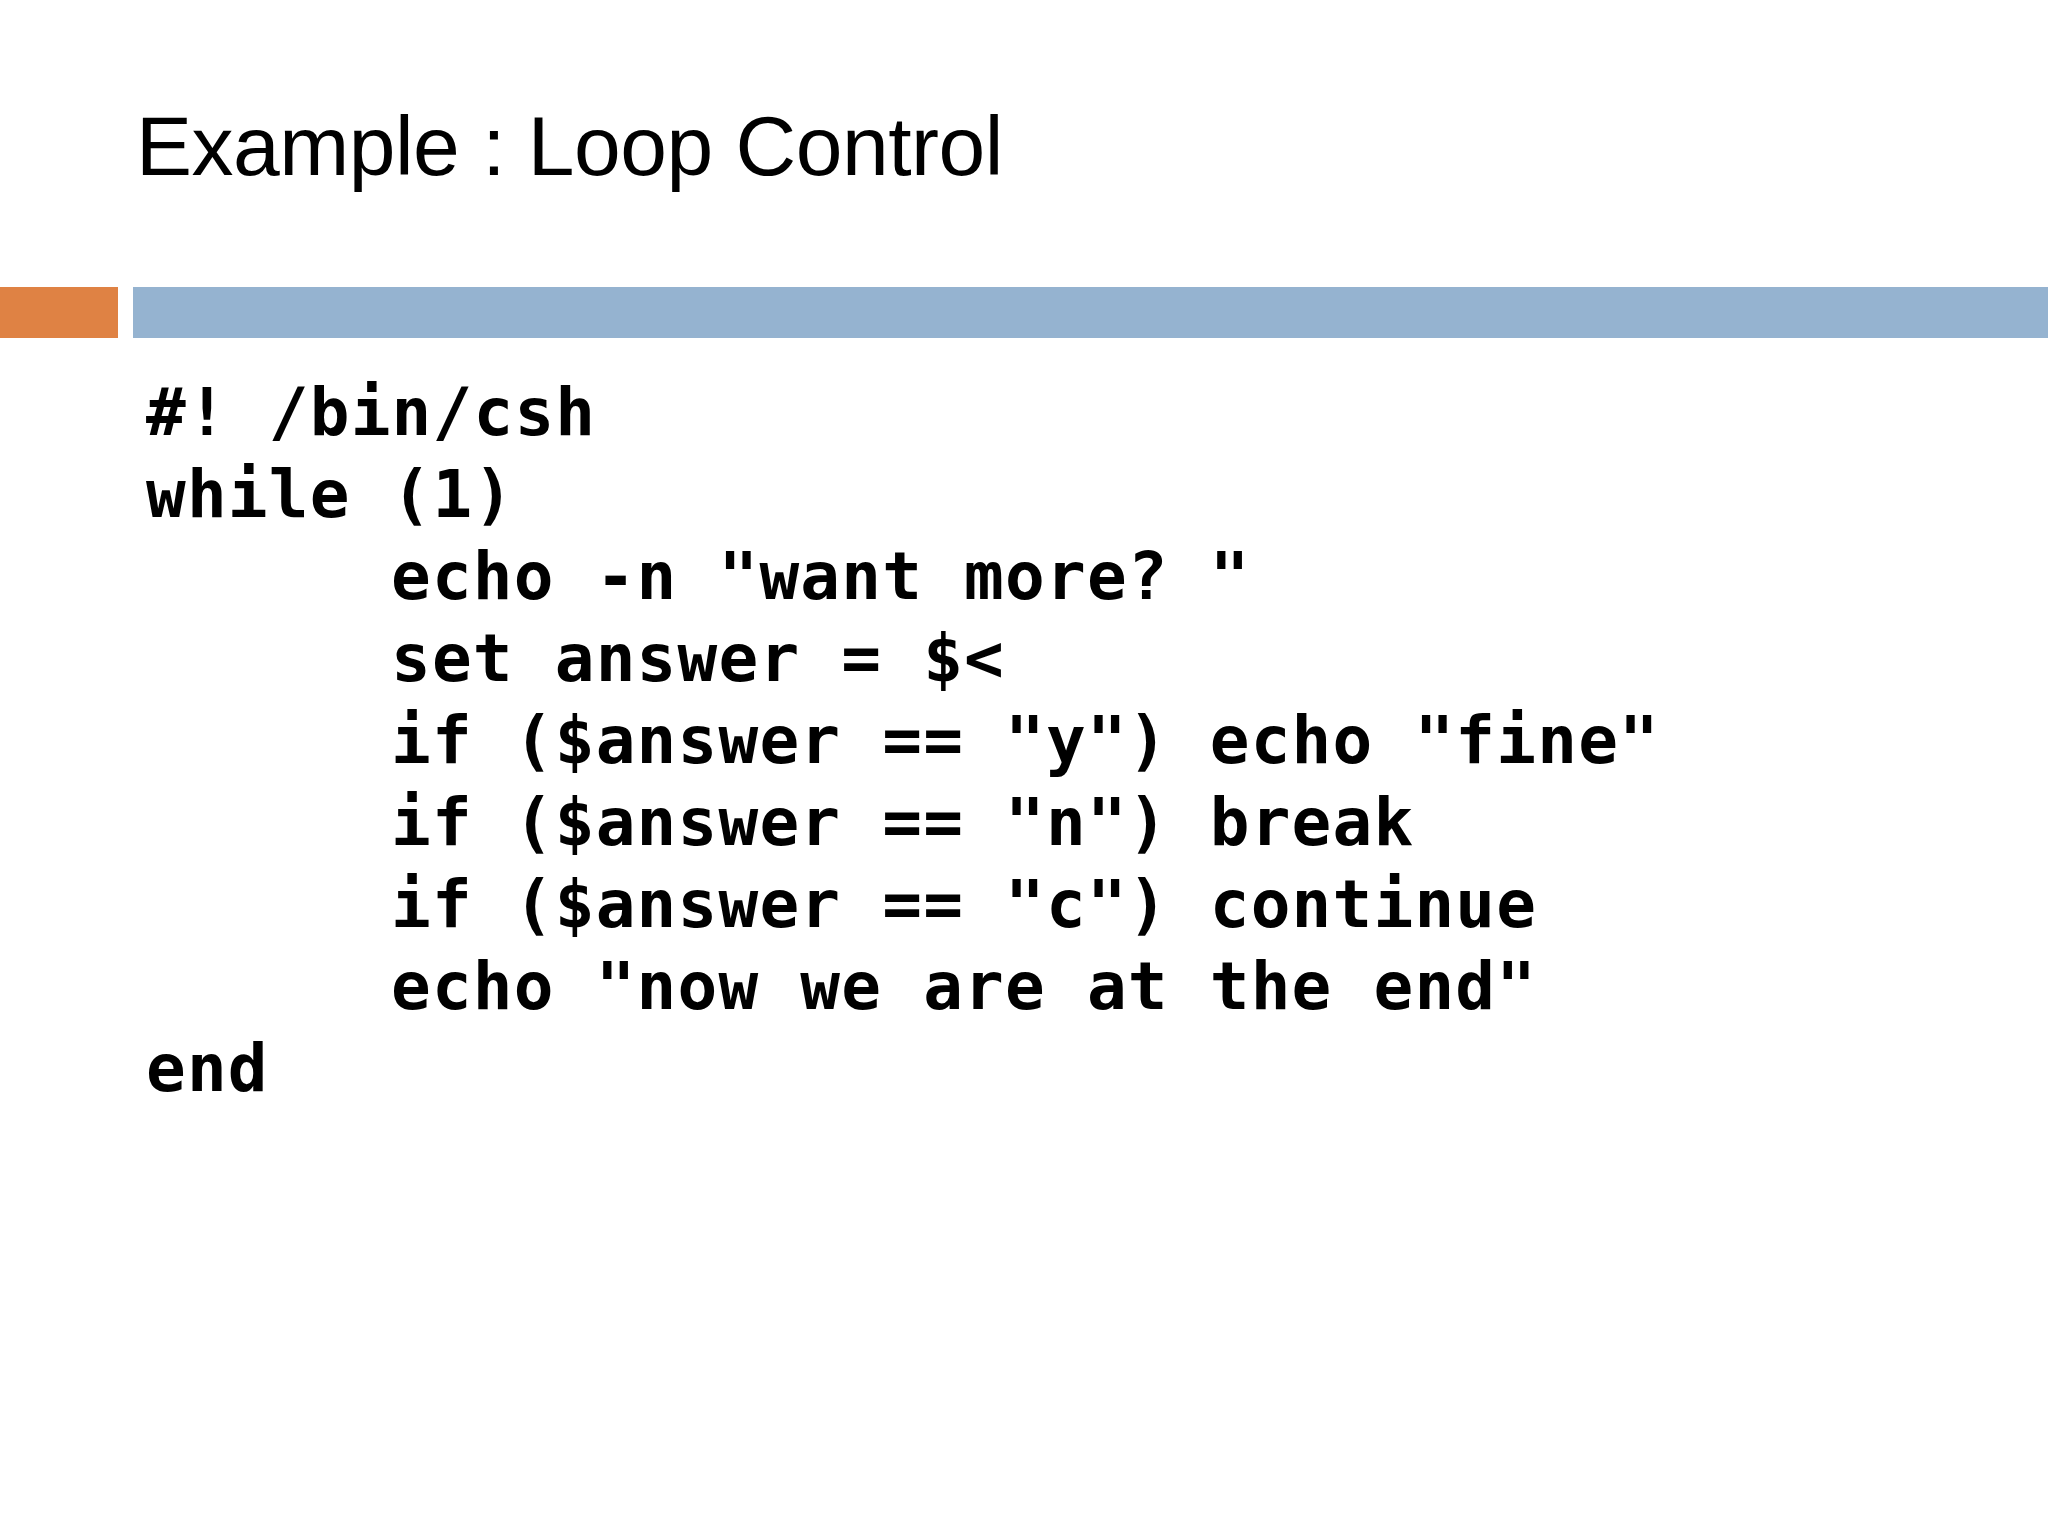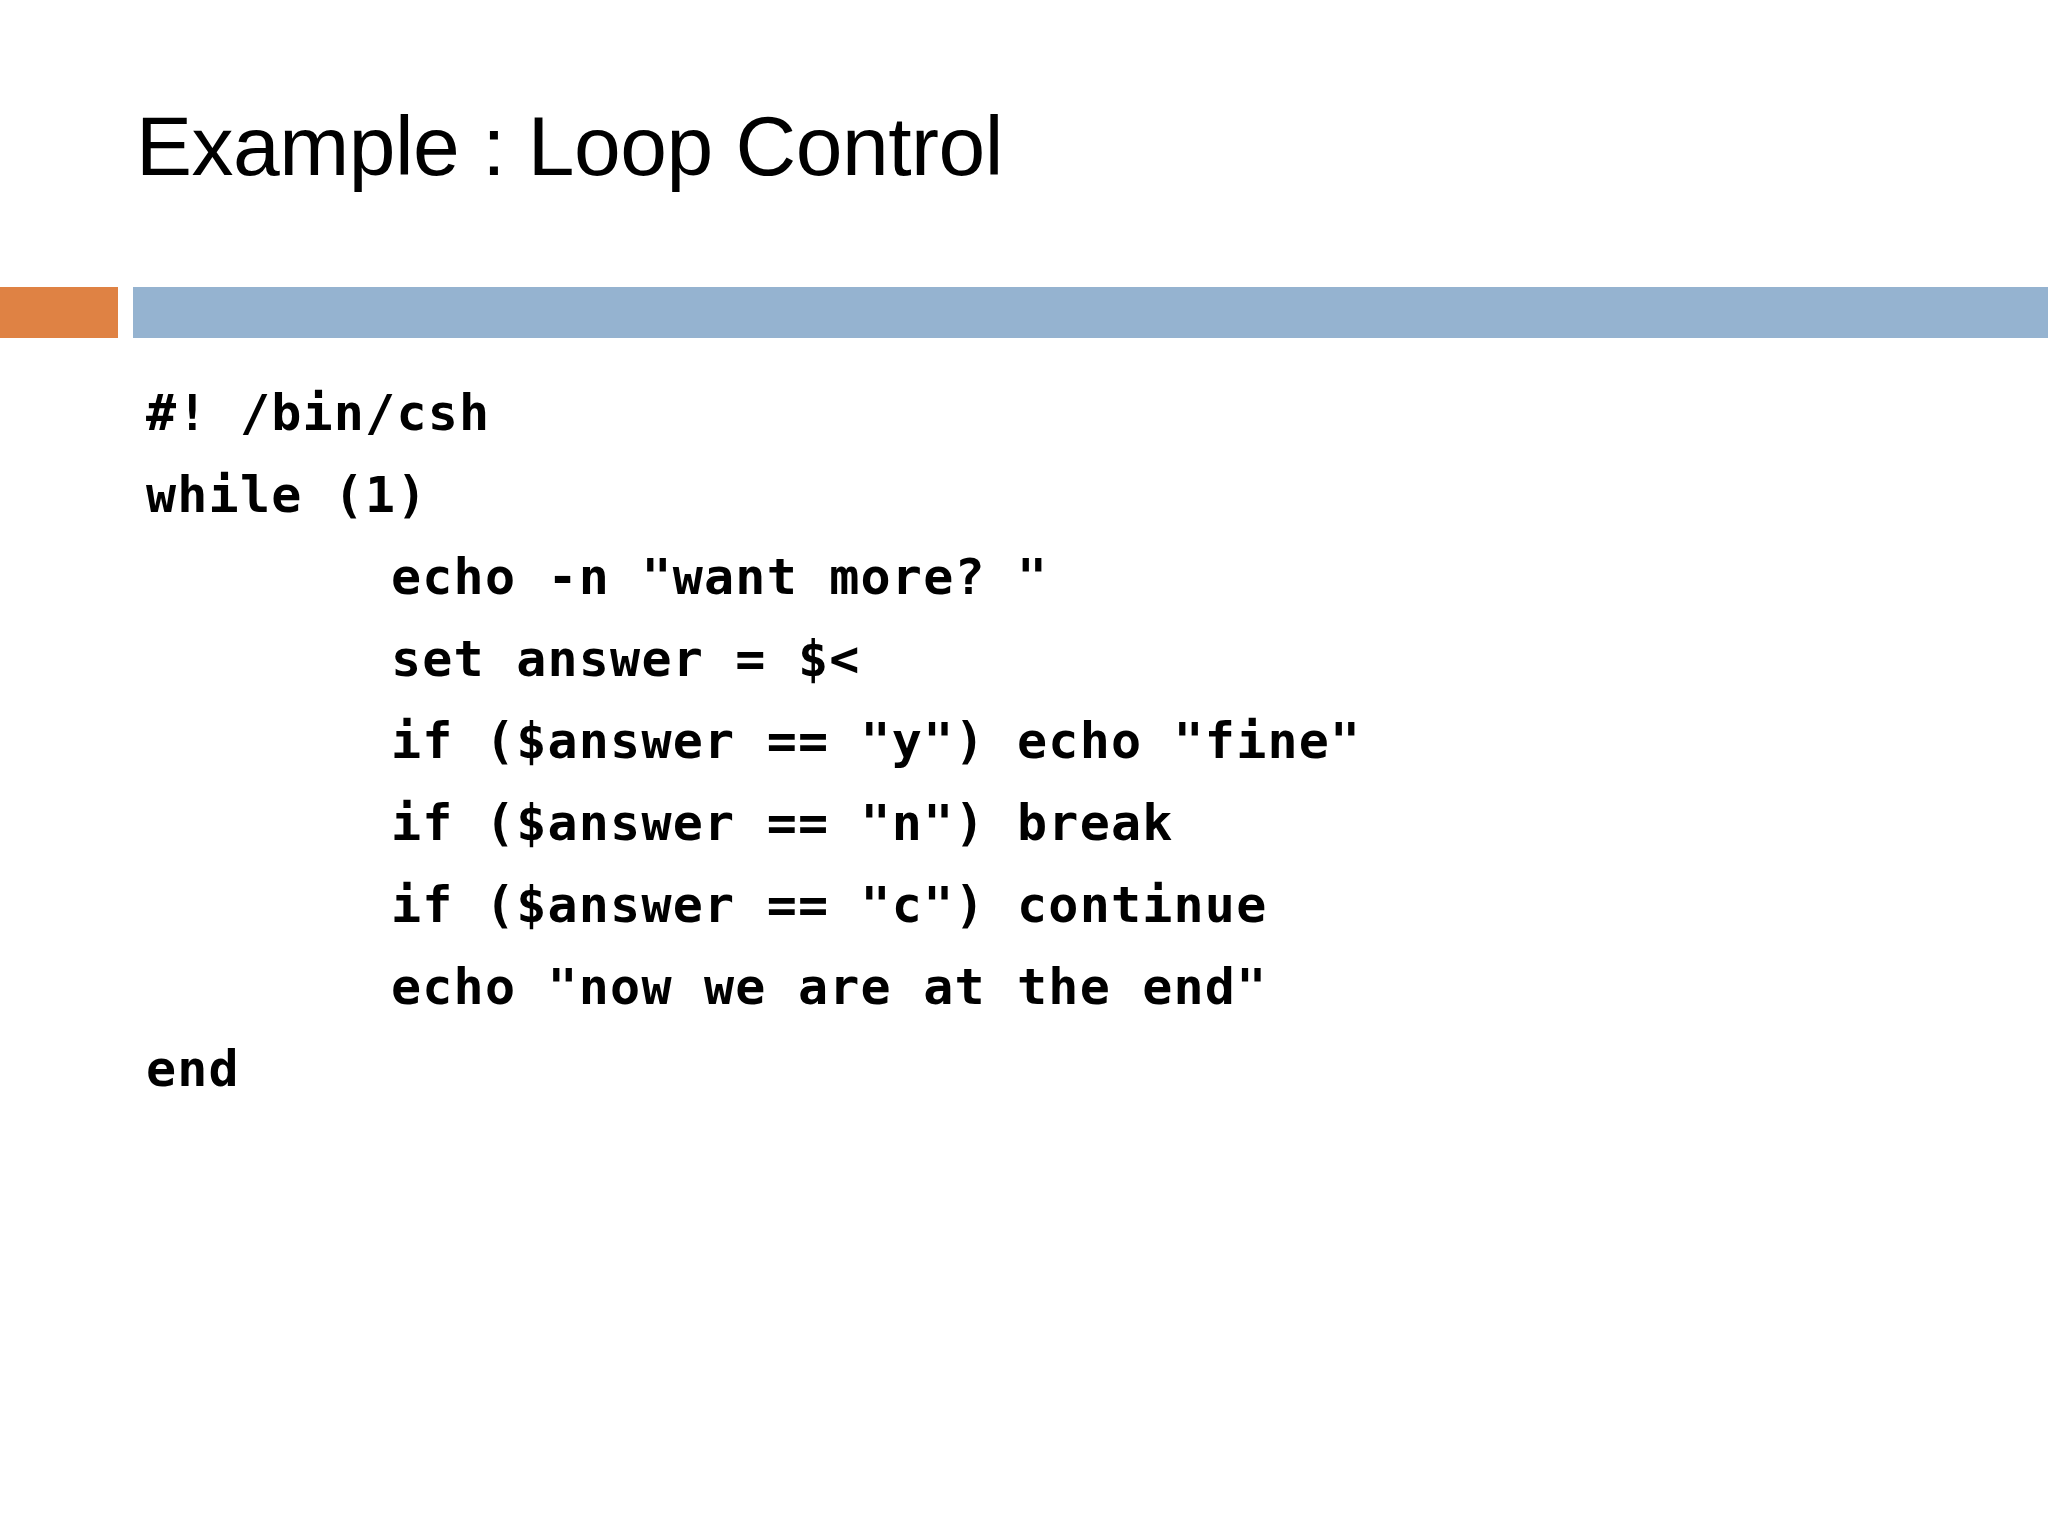--- a/index.html
+++ b/index.html
@@ -60,21 +60,21 @@
     background: #95B3D0;
   }
 
   
   .code-block {
     position: absolute;
     left: 146px;
     top: 372px;
     width: 1800px;
     font-family: "DejaVu Sans Mono", "Liberation Mono", monospace;
-    font-size: 50px;
+    font-size: 66px;
     line-height: 82px;
     font-weight: 700;
     color: #000000;
     white-space: pre;
     letter-spacing: 1.2px;
   }
   .code-line {
     display: block;
     white-space: pre;
     min-height: 82px;

